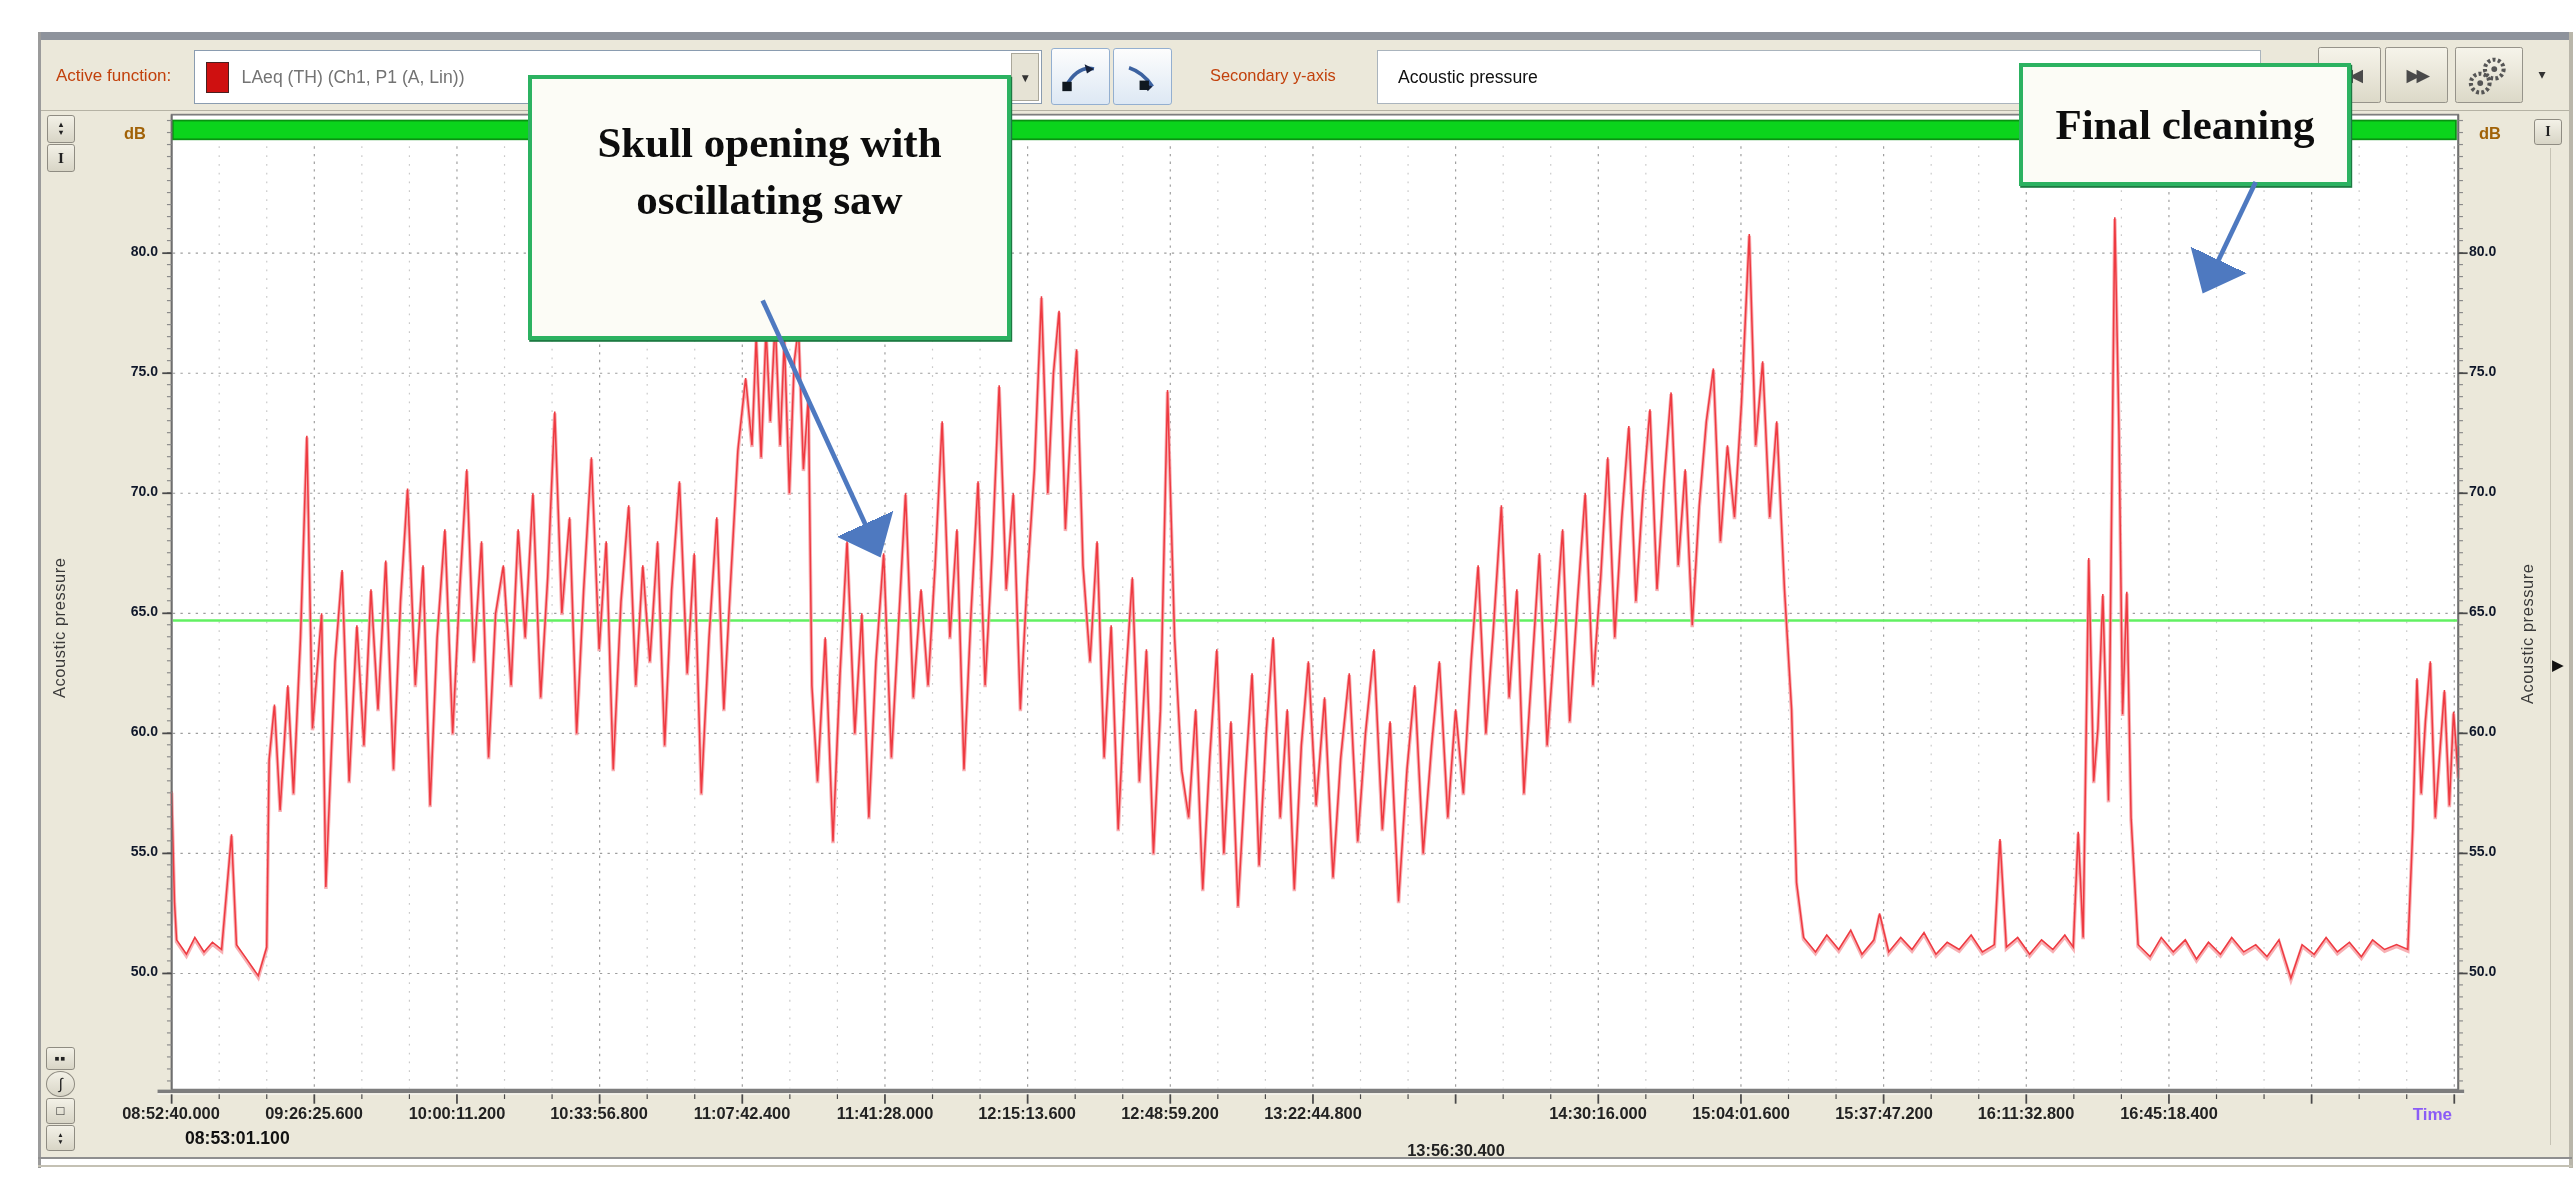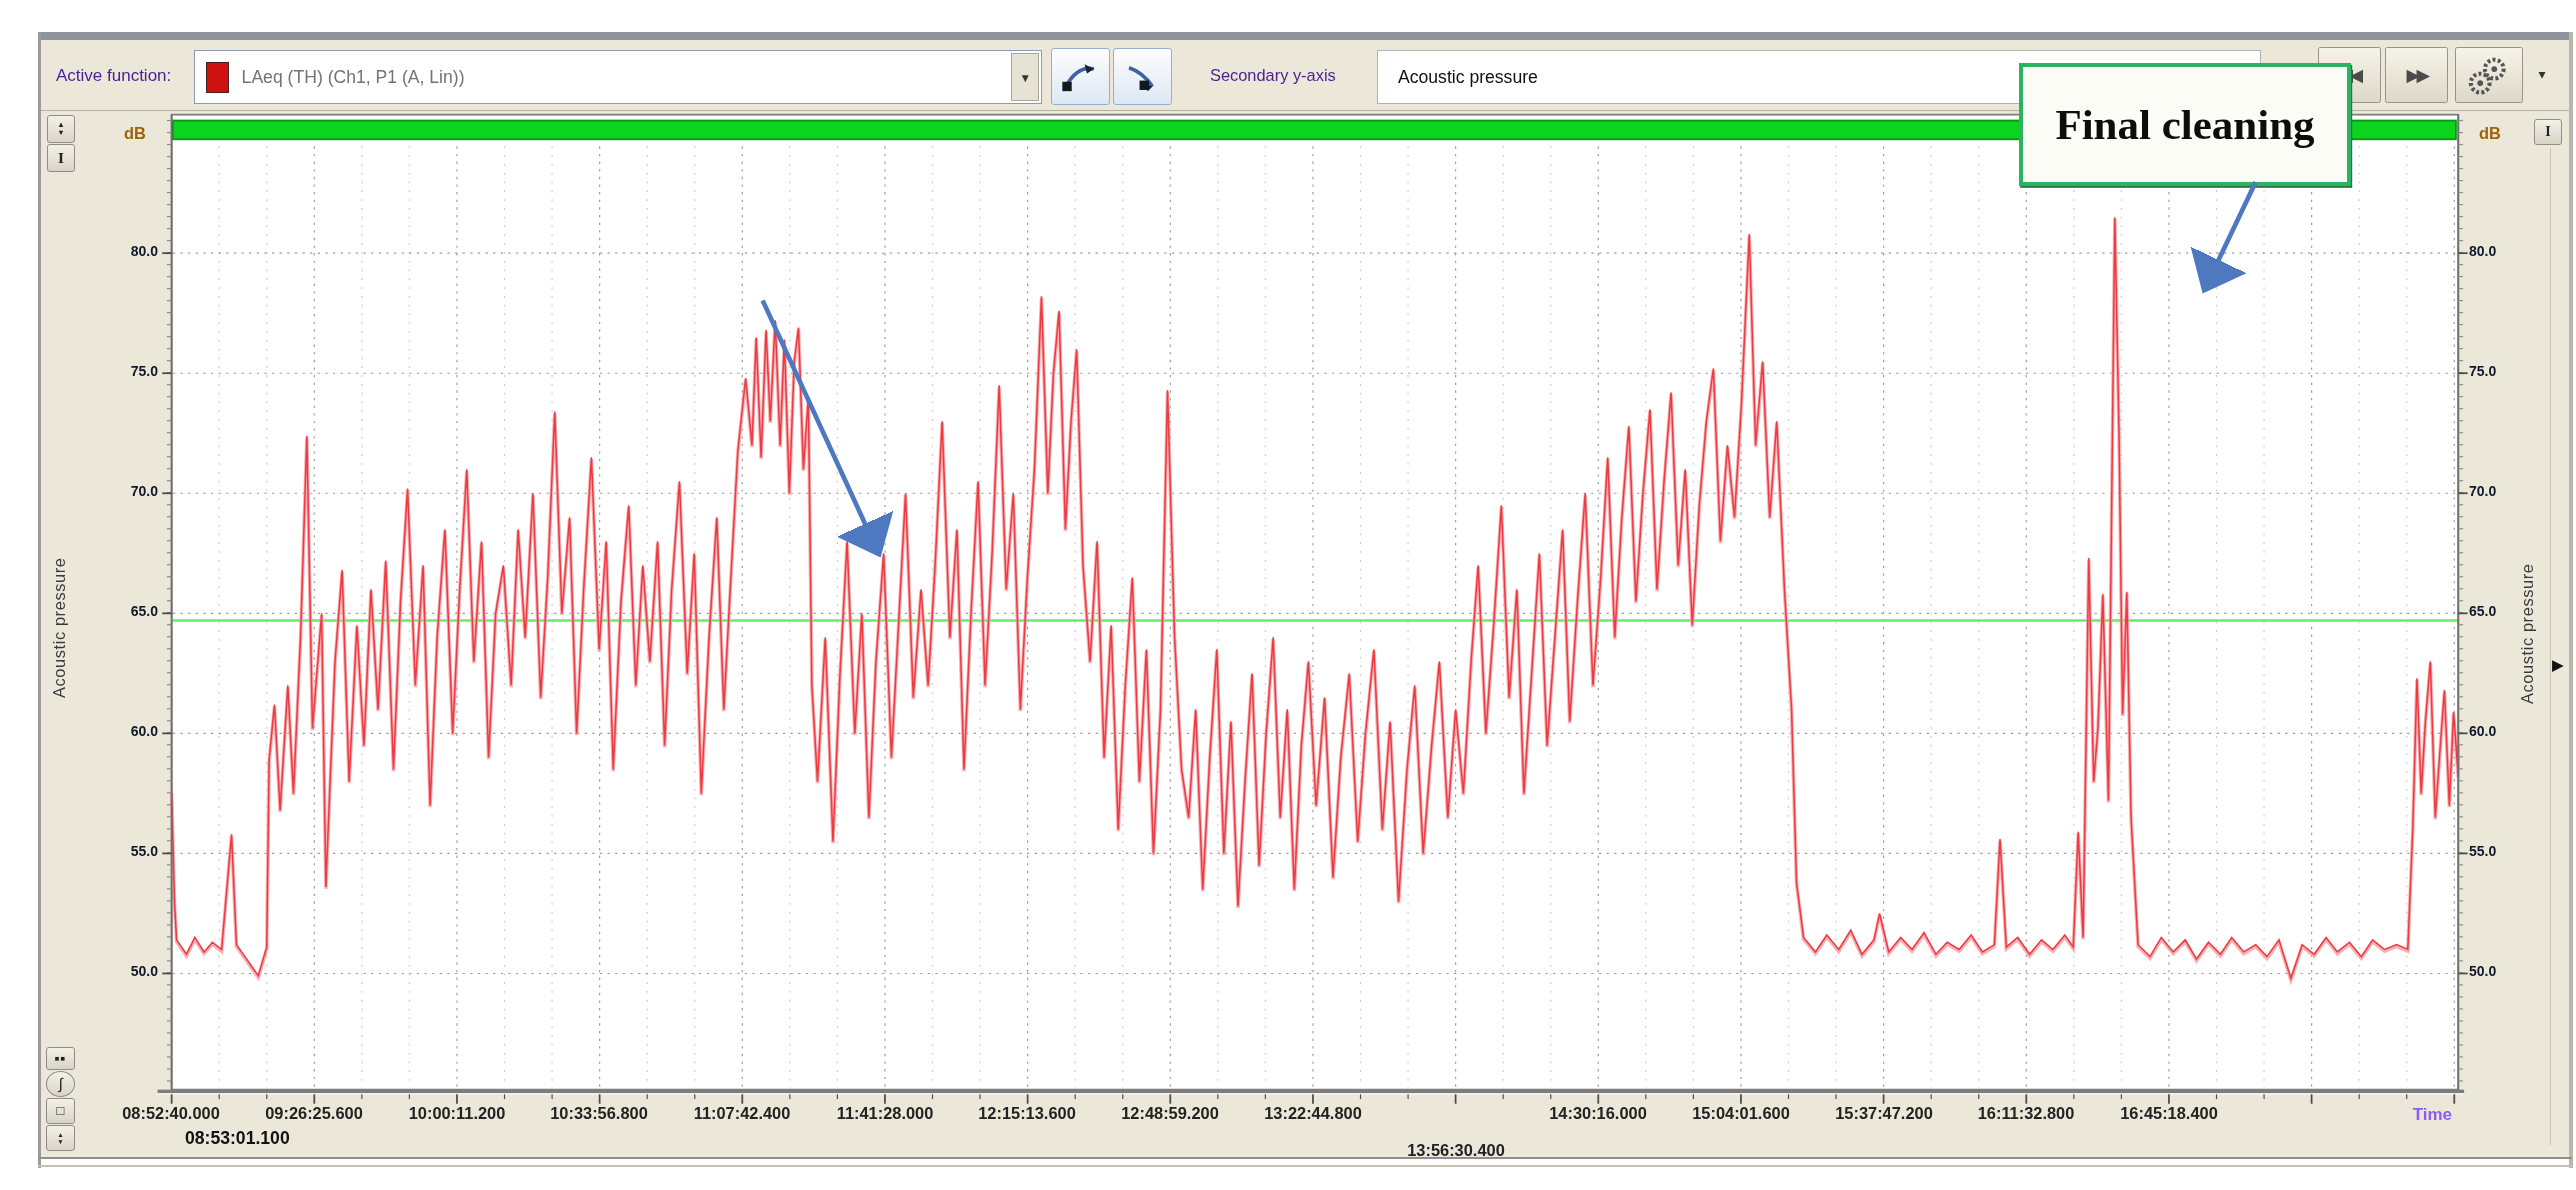--- a/index.html
+++ b/index.html
@@ -8,21 +8,21 @@
   .abs{position:absolute;}
   
   #frame-top{left:38px;top:32px;width:2534px;height:8.2px;background:#8e939c;}
   #frame-left{left:38px;top:32px;width:2.9px;height:1136px;background:#9b9b9b;}
   #frame-right{left:2569px;top:32px;width:3.5px;height:1136px;background:#b9b6aa;}
   #panel{left:41px;top:40px;width:2528px;height:1117px;background:#ebe8da;}
   #frame-bottom1{left:38px;top:1157px;width:2534px;height:2.3px;background:#8f8f8f;}
   #frame-bottom2{left:38px;top:1165px;width:2534px;height:1.8px;background:#c4c1b4;}
   #toolbar-divider{left:41px;top:110px;width:2528px;height:1.2px;background:#b5b2a4;}
 
-  .ui-label{color:#4c1d95;font-size:17px;}
+  .ui-label{color:#c2410c;font-size:17px;}
   .combo{background:#ffffff;border:1.2px solid #8a9cb0;display:flex;align-items:center;}
   .combo-arrow-btn{position:absolute;right:1.8px;top:1.8px;bottom:1.8px;width:26px;background:#e6e3d5;
       border:0.6px solid #aaa79a;display:flex;align-items:center;justify-content:center;
       font-size:11.7px;color:#333;}
   .tool-btn{background:linear-gradient(#fdfdfd,#dde8f4);border:1.2px solid #93afd0;border-radius:2.9px;
       display:flex;align-items:center;justify-content:center;}
   .beige-btn{background:linear-gradient(#f6f4ea,#dcd9c8);border:1.2px solid #96938a;border-radius:2.3px;
       display:flex;align-items:center;justify-content:center;color:#4a4a4a;}
   .tiny-btn{background:linear-gradient(#f3f1e7,#d8d5c6);border:1.2px solid #8f8c82;border-radius:2.9px;
       display:flex;flex-direction:column;align-items:center;justify-content:center;color:#222;}
@@ -465,20 +465,24 @@
       <div class="ytick" style="left: 2469px; top: 723px;">60.0</div>
       <div class="ytick" style="left: 2469px; top: 603px;">65.0</div>
       <div class="ytick" style="left: 2469px; top: 483px;">70.0</div>
       <div class="ytick" style="left: 2469px; top: 363px;">75.0</div>
       <div class="ytick" style="left: 2469px; top: 243px;">80.0</div>
     </div>
 
   <div class="abs" id="time-label">Time</div>
   <div class="abs" id="cursor-readout">08:53:01.100</div>
 
+  <div class="abs callout" id="callout-skull">
+    <div>Skull opening with</div>
+    <div>oscillating saw</div>
+  </div>
   <div class="abs callout" id="callout-final">
     <span>Final cleaning</span>
   </div>
 
   <svg class="abs" style="left:0;top:0;pointer-events:none;" width="2576" height="1191" viewBox="0 0 4391 2030">
     <defs>
       <marker id="vhead" markerWidth="40" markerHeight="40" refX="4" refY="10" orient="auto">
         <path d="M-8 0 L4 10 L-8 20" fill="none" stroke="#4e79c0" stroke-width="5"></path>
       </marker>
     </defs>

